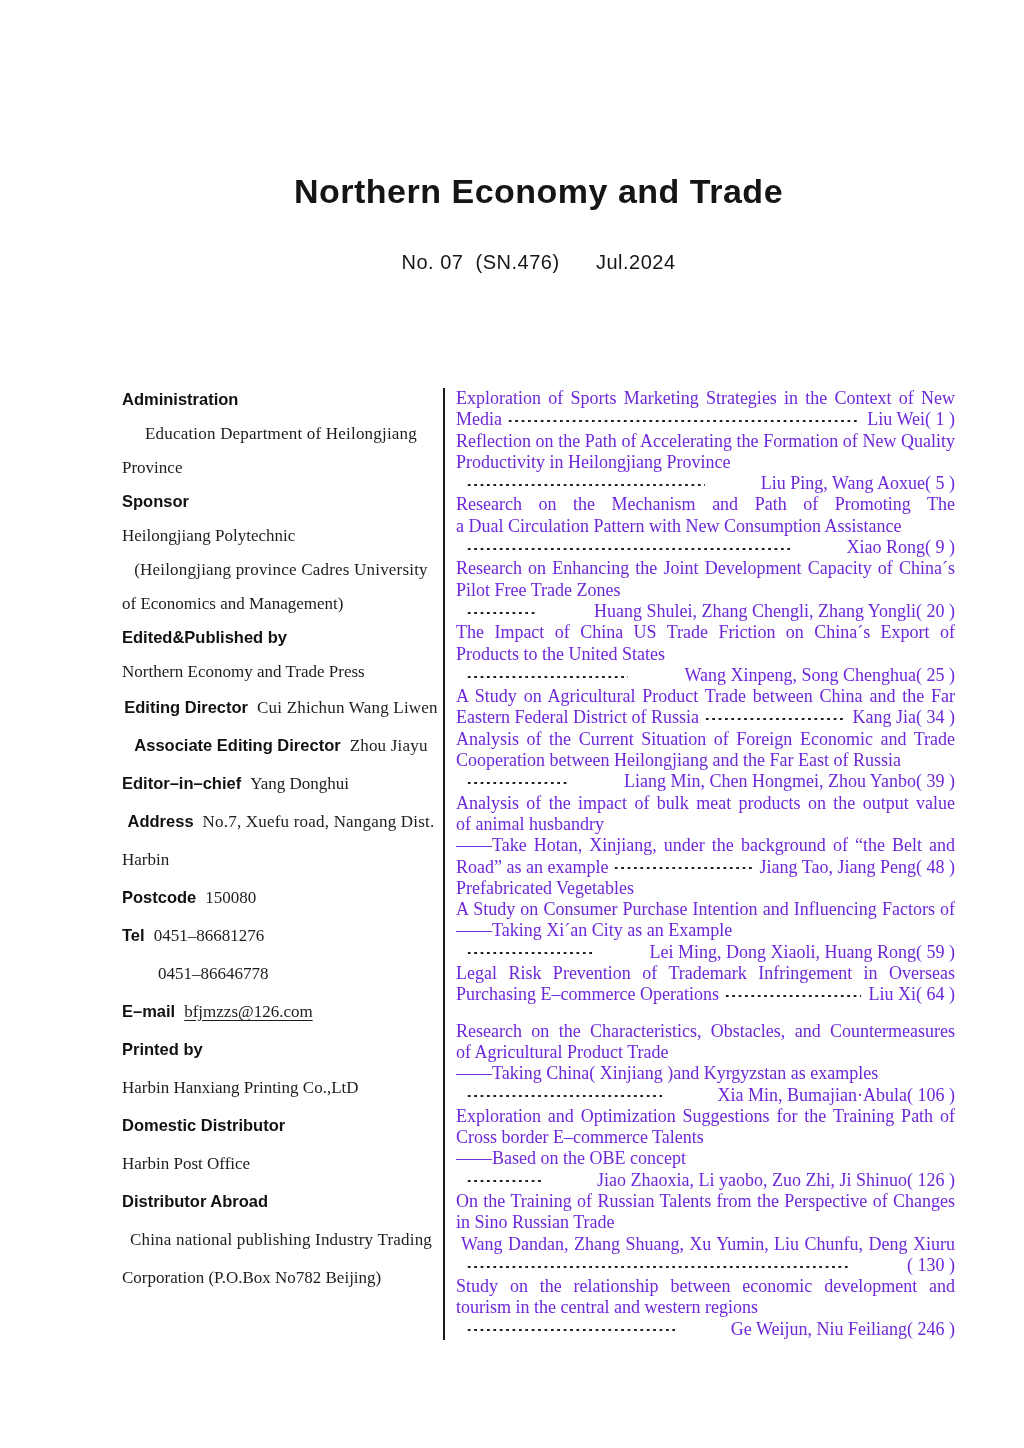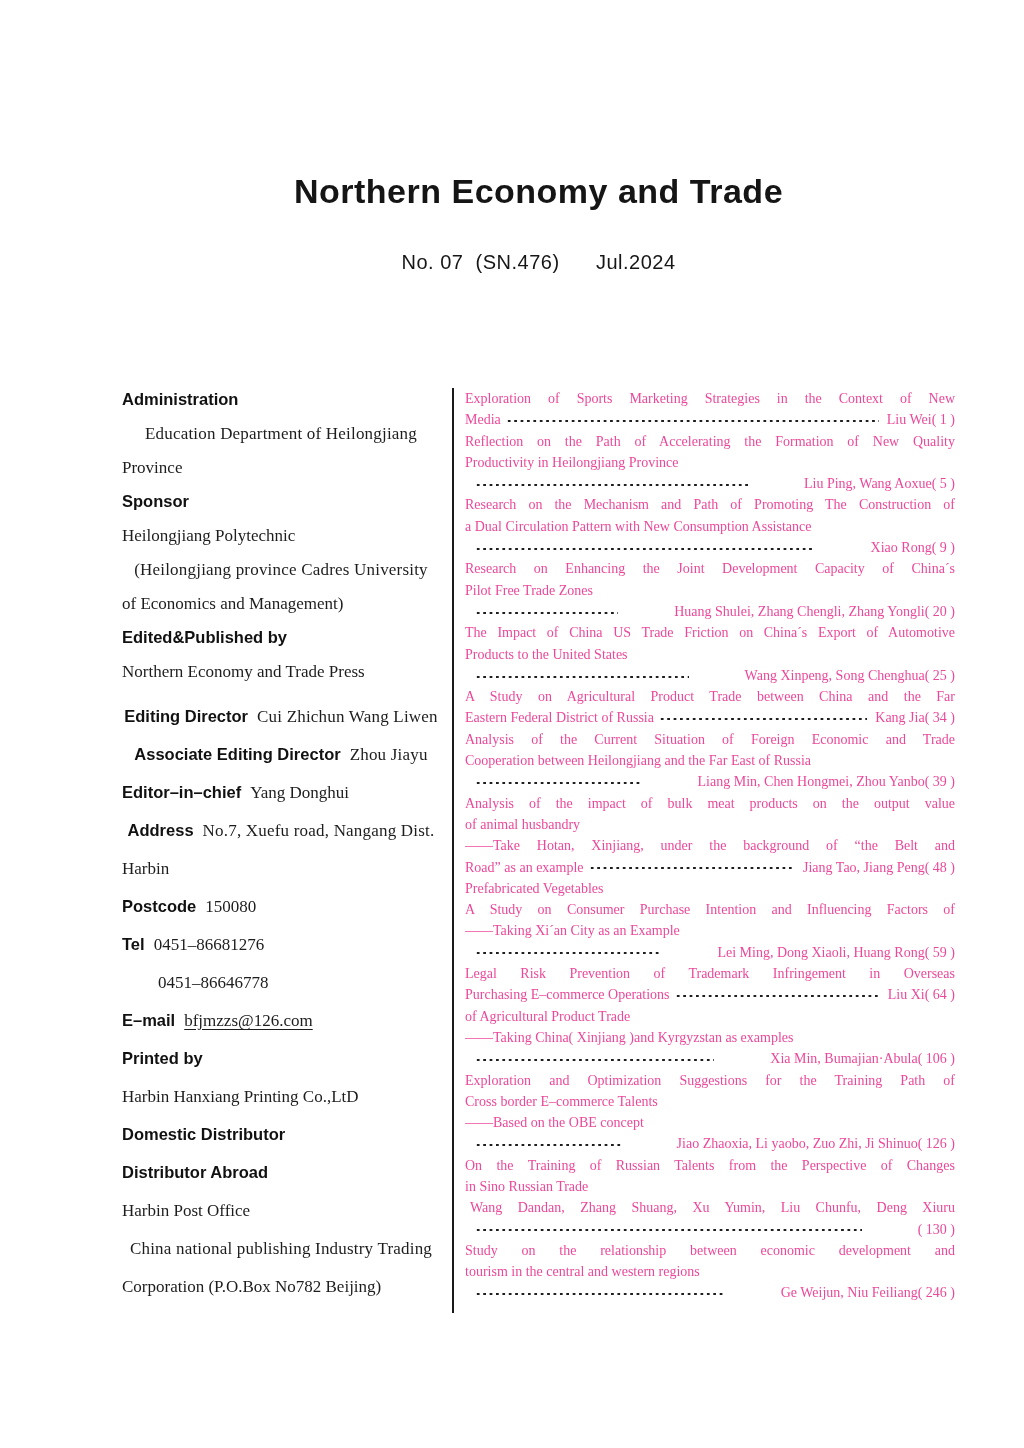--- a/index.html
+++ b/index.html
@@ -24,46 +24,46 @@
     font-family:"Liberation Sans", sans-serif;
     font-size:20px;font-weight:500;letter-spacing:.5px;
     white-space:pre;
     color:#161616;
   }
   .content{
     position:absolute;top:388px;left:122px;width:833px;
     display:flex;align-items:stretch;
   }
   
-  .mast{width:318px;flex:0 0 318px;padding-right:12px;}
+  .mast{width:318px;flex:0 0 318px;padding-right:3px;}
   .m-line{
     display:flex;align-items:baseline;gap:9px;
     font-size:17px;line-height:23px;
     margin-bottom:15px;
     color:#1d1d1d;
   }
   .m-line.tight{margin-bottom:11px;}
-  .m-line.gap{margin-top:22px;}
+  .m-line.gap{margin-top:13px;}
   .m-line.spread{justify-content:center;}
   .m-line.ind{padding-left:36px;}
   .m-label{
     font-family:"Liberation Sans", sans-serif;
     font-weight:700;font-size:16.5px;color:#111;
     white-space:nowrap;
   }
   .m-value{font-family:"Liberation Serif", serif;white-space:nowrap;}
   .m-value.u{text-decoration:underline;text-underline-offset:3px;}
   .m-line.spread .m-value{letter-spacing:.2px;}
   
   .divider{width:2px;flex:0 0 2px;background:#1a1a1a;}
   
   .toc{flex:1 1 auto;padding-left:11px;overflow:hidden;}
   .toc-line{
-    font-size:14px;line-height:21.3px;height:21.3px;
-    color:#ec4899;
+    font-size:18px;line-height:21.3px;height:21.3px;
+    color:#6d28d9;
     overflow:hidden;
   }
   .toc-line.gap{margin-top:15px;}
   .toc-line.block{display:block;white-space:nowrap;}
   .toc-line.block.just{
     white-space:normal;
     text-align:justify;text-align-last:justify;
   }
   .toc-line.flexy{display:flex;align-items:baseline;}
   .toc-line.ind{padding-left:5px;gap:48px;}
@@ -149,24 +149,24 @@
       <div class="m-line">
         <span class="m-label">Printed by</span>
       </div>
       <div class="m-line">
         <span class="m-value">Harbin Hanxiang Printing Co.,LtD</span>
       </div>
       <div class="m-line">
         <span class="m-label">Domestic Distributor</span>
       </div>
       <div class="m-line">
+        <span class="m-value">Harbin Post Office</span>
+      </div>
+      <div class="m-line">
         <span class="m-label">Distributor Abroad</span>
-      </div>
-      <div class="m-line">
-        <span class="m-value">Harbin Post Office</span>
       </div>
       <div class="m-line spread">
         <span class="m-value">China national publishing Industry Trading</span>
       </div>
       <div class="m-line">
         <span class="m-value">Corporation (P.O.Box No782 Beijing)</span>
       </div>
     </div>
   <div class="divider"></div>
   <div class="toc">
@@ -226,20 +226,21 @@
       <div class="toc-line flexy ind">
         <span class="leader"></span>
         <span class="toc-right">Lei Ming, Dong Xiaoli, Huang Rong( 59 )</span>
       </div>
       <div class="toc-line block just">Legal Risk Prevention of Trademark Infringement in Overseas</div>
       <div class="toc-line flexy">
         <span class="toc-left">Purchasing E–commerce Operations</span>
         <span class="leader"></span>
         <span class="toc-right">Liu Xi( 64 )</span>
       </div>
+      <div class="toc-line block just gap">Research on the Characteristics, Obstacles, and Countermeasures</div>
       <div class="toc-line block">of Agricultural Product Trade</div>
       <div class="toc-line block">——Taking China( Xinjiang )and Kyrgyzstan as examples</div>
       <div class="toc-line flexy ind">
         <span class="leader"></span>
         <span class="toc-right">Xia Min, Bumajian·Abula( 106 )</span>
       </div>
       <div class="toc-line block just">Exploration and Optimization Suggestions for the Training Path of</div>
       <div class="toc-line block">Cross border E–commerce Talents</div>
       <div class="toc-line block">——Based on the OBE concept</div>
       <div class="toc-line flexy ind">

